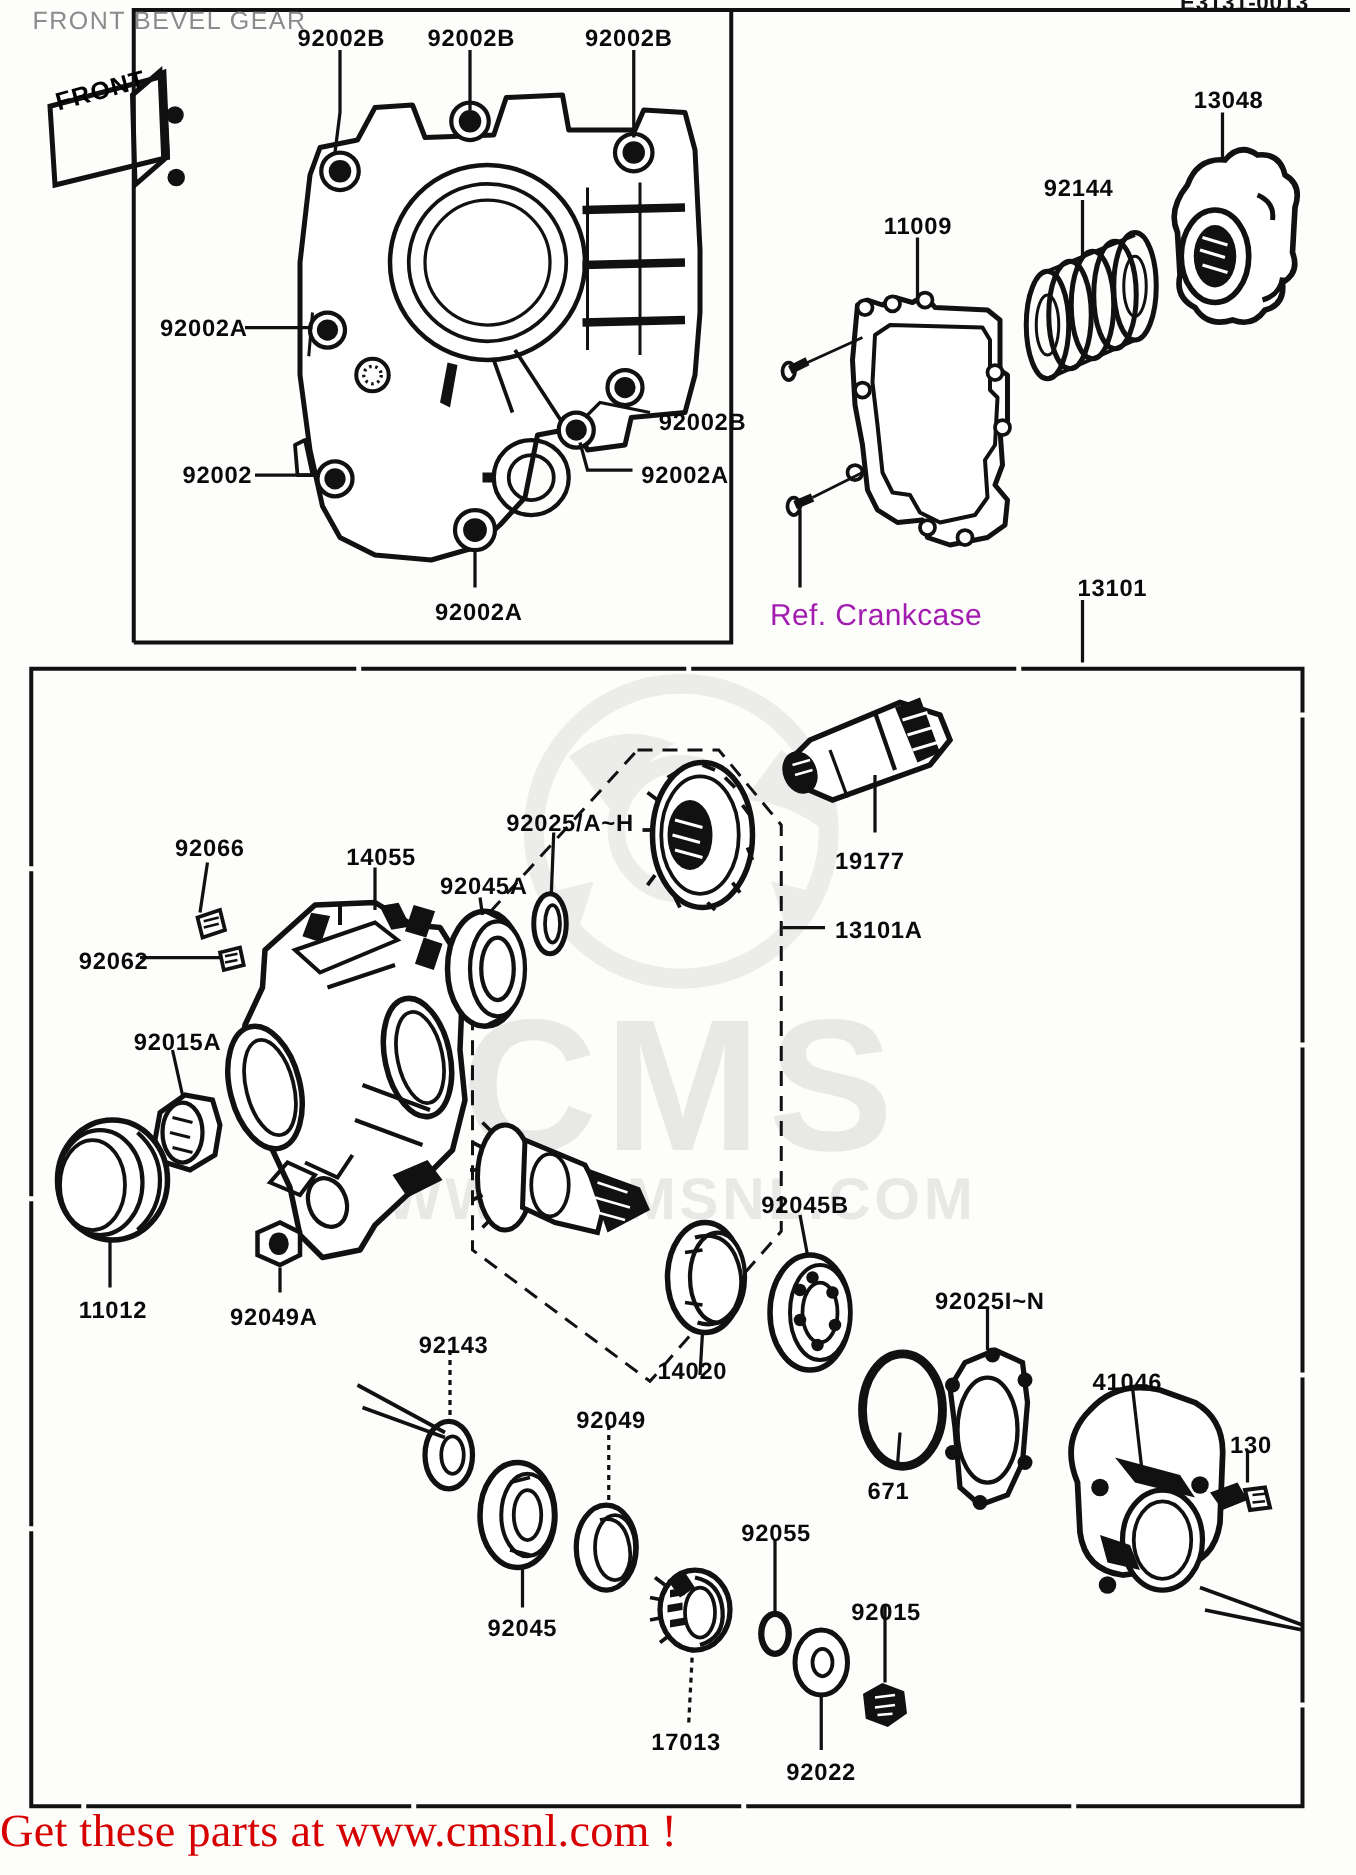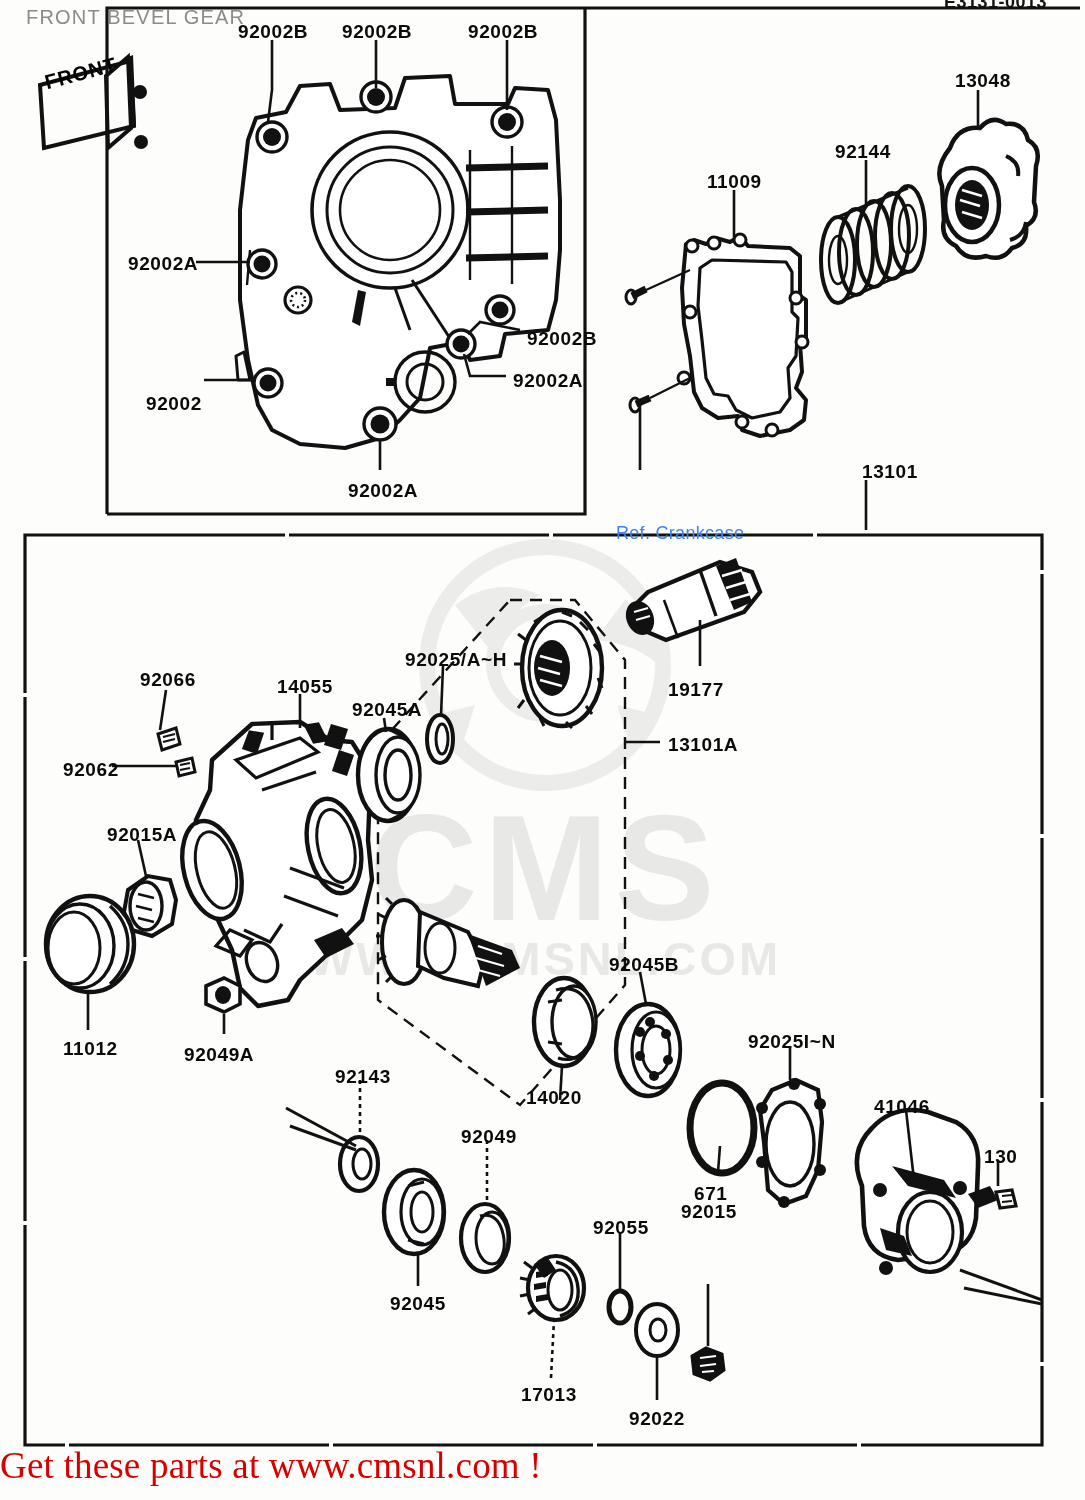--- a/index.html
+++ b/index.html
@@ -36,21 +36,21 @@
   
   .lbl{
     position:absolute;
     font-family:Liberation Sans, sans-serif;
     font-size:19px;font-weight:bold;color:#0a0a0a;
     letter-spacing:0.6px;white-space:nowrap;
     line-height:1;
   }
   .refc{
     position:absolute;font-family:"Liberation Sans", sans-serif;
-    font-size:18px;color:#3b82f6;white-space:nowrap;letter-spacing:0.3px;margin-top:44px;
+    font-size:24px;color:#a21caf;white-space:nowrap;letter-spacing:0.3px;
   }
   
   #front-tag-text{
     position:absolute;left:44px;top:62px;
     font-family:"Liberation Sans", sans-serif;
     font-size:20px;font-weight:bold;color:#000;
     transform:rotate(-15deg);letter-spacing:1px;
   }
   .wm{fill:#e8e8e6;}
   .wm2{fill:#efefed;}
@@ -516,21 +516,21 @@
   <div class="ovl" id="sheet-code">E3131-0013</div>
 
   <div id="front-tag-text">FRONT</div>
 
   <div class="ovl" id="promo">Get these parts at www.cmsnl.com !</div>
 
   <div class="lbl" style="left:238px;top:22px">92002B</div>
   <div class="lbl" style="left:342px;top:22px">92002B</div>
   <div class="lbl" style="left:468px;top:22px">92002B</div>
   <div class="lbl" style="left:128px;top:254px">92002A</div>
-  <div class="lbl" style="left:146px;top:394px">92002</div>
+  <div class="lbl" style="left:146px;top:371px">92002</div>
   <div class="lbl" style="left:527px;top:329px">92002B</div>
   <div class="lbl" style="left:513px;top:371px">92002A</div>
   <div class="lbl" style="left:348px;top:481px">92002A</div>
   <div class="lbl" style="left:707px;top:172px">11009</div>
   <div class="lbl" style="left:835px;top:142px">92144</div>
   <div class="lbl" style="left:955px;top:71px">13048</div>
   <div class="refc" style="left:616px;top:479px">Ref. Crankcase</div>
   <div class="lbl" style="left:862px;top:462px">13101</div>
 
   <div class="lbl" style="left:140px;top:670px">92066</div>
@@ -547,16 +547,16 @@
   <div class="lbl" style="left:748px;top:1032px">92025I~N</div>
   <div class="lbl" style="left:694px;top:1184px">671</div>
   <div class="lbl" style="left:874px;top:1097px">41046</div>
   <div class="lbl" style="left:984px;top:1147px">130</div>
   <div class="lbl" style="left:335px;top:1067px">92143</div>
   <div class="lbl" style="left:526px;top:1088px">14020</div>
   <div class="lbl" style="left:461px;top:1127px">92049</div>
   <div class="lbl" style="left:390px;top:1294px">92045</div>
   <div class="lbl" style="left:521px;top:1385px">17013</div>
   <div class="lbl" style="left:593px;top:1218px">92055</div>
-  <div class="lbl" style="left:681px;top:1202px">92015</div>
+  <div class="lbl" style="left:681px;top:1281px">92015</div>
   <div class="lbl" style="left:629px;top:1409px">92022</div>
 
 </div>
 
 </body></html>

